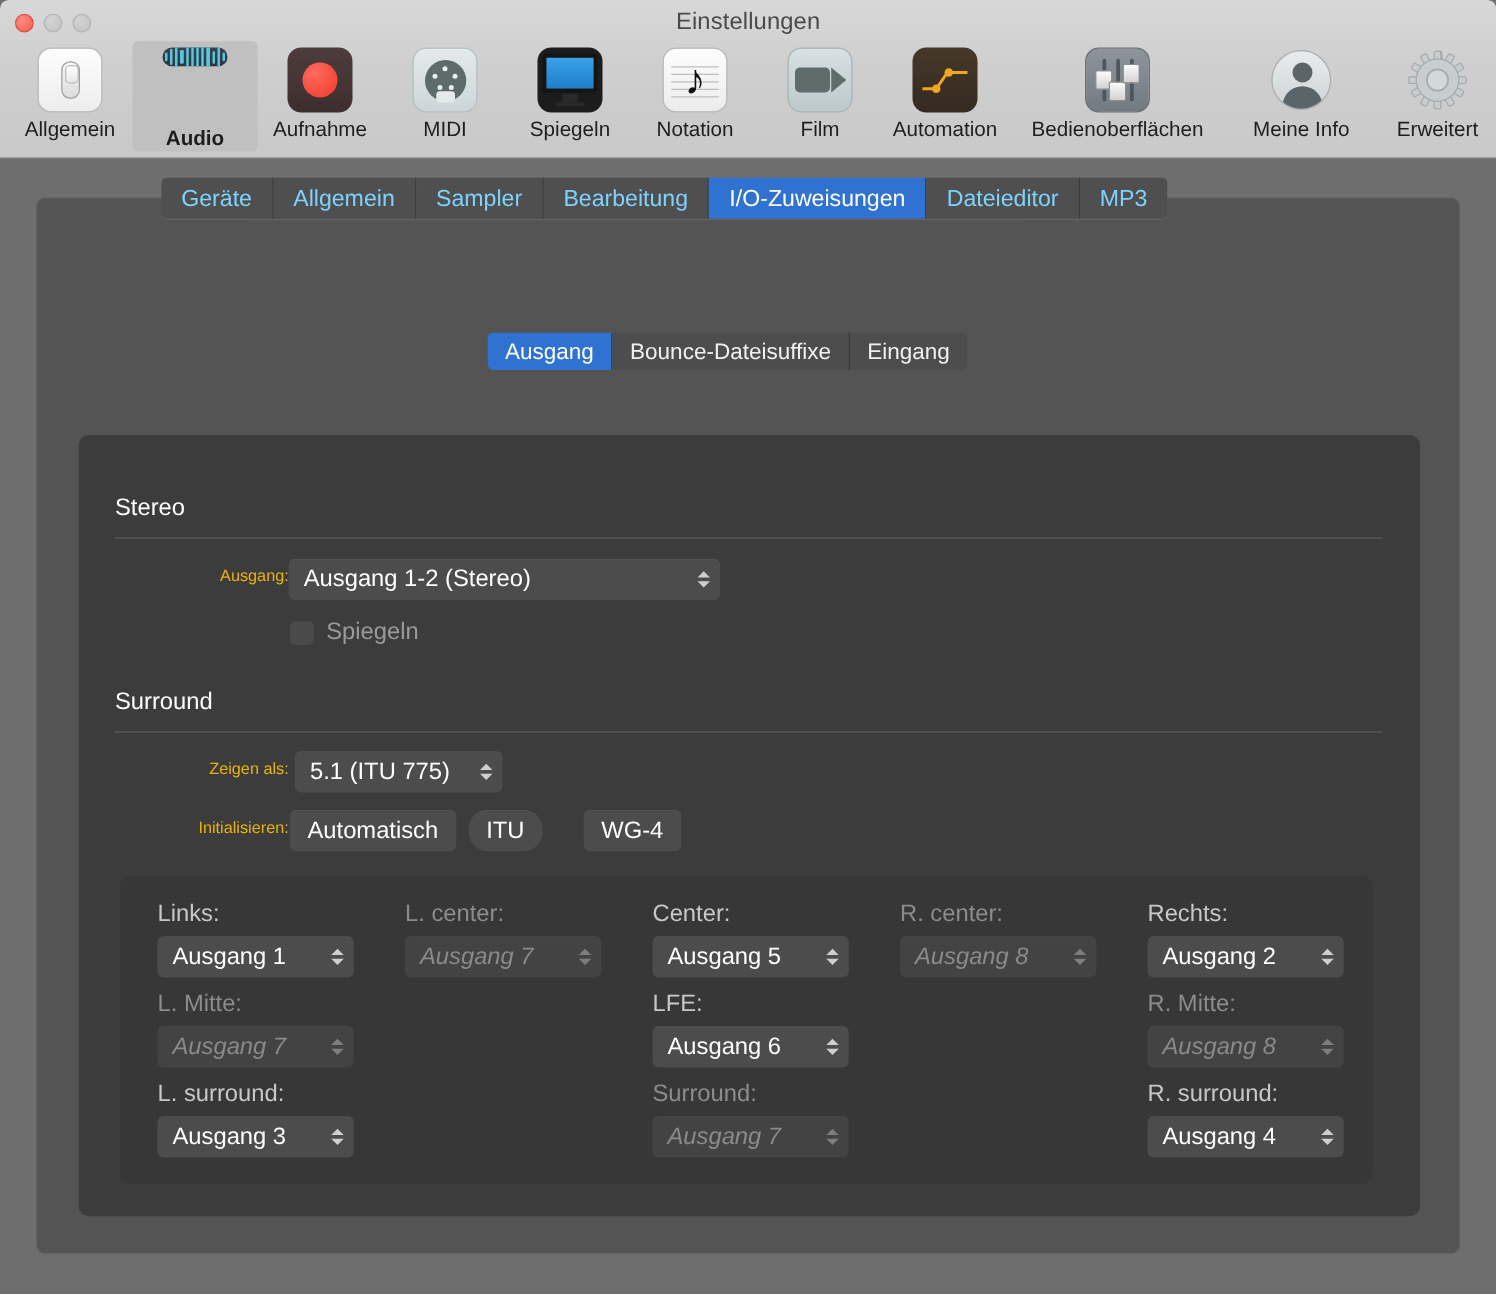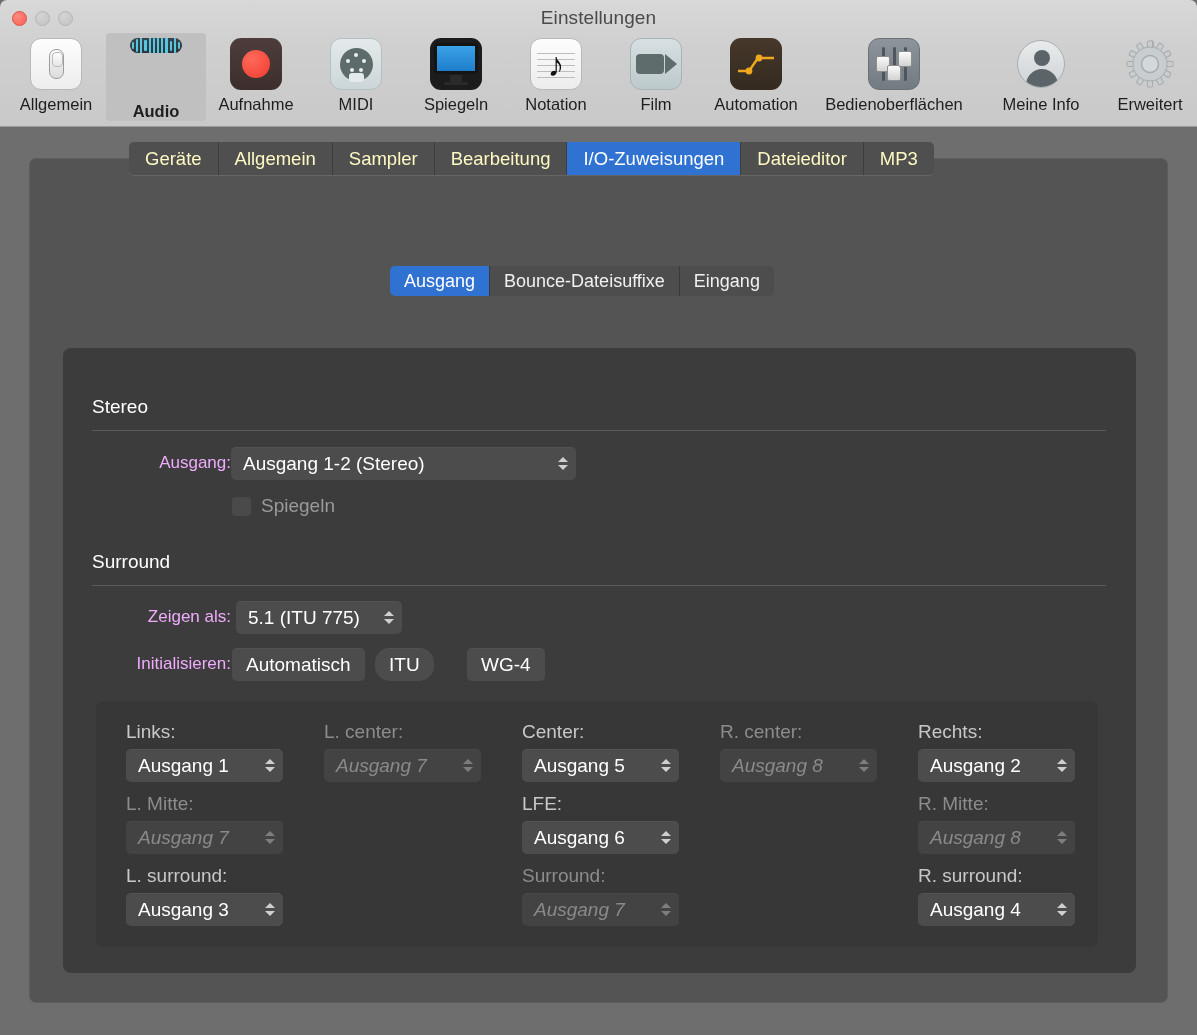--- a/index.html
+++ b/index.html
@@ -182,21 +182,21 @@
     height: 33px;
     display: flex;
     border-radius: 5px;
     overflow: hidden;
     box-shadow: 0 1px 0 rgba(255,255,255,.10);
     z-index: 5;
   }
   .tab {
     height: 33px;
     background: #4f4f4f;
-    color: #fef9c3;
+    color: #7dd3fc;
     font-size: 18.5px;
     display: flex; align-items: center; justify-content: center;
     padding: 0 16px;
     border-right: 1px solid #3d3d3d;
     white-space: nowrap;
   }
   .tab:last-child { border-right: none; }
   .tab.selected { background: #2f72d1; color: #ffffff; }
 
   
@@ -248,22 +248,22 @@
     font-size: 19px;
   }
   .section-rule {
     position: absolute;
     height: 1px;
     background: #5a5a5a;
   }
 
   .field-label {
     position: absolute;
-    color: #f0abfc;
-    font-size: 17px;
+    color: #eab308;
+    font-size: 13px;
     text-align: right;
     white-space: nowrap;
   }
 
   
   .popup {
     position: absolute;
     height: 33px;
     background: #4c4c4c;
     border-radius: 5px;

